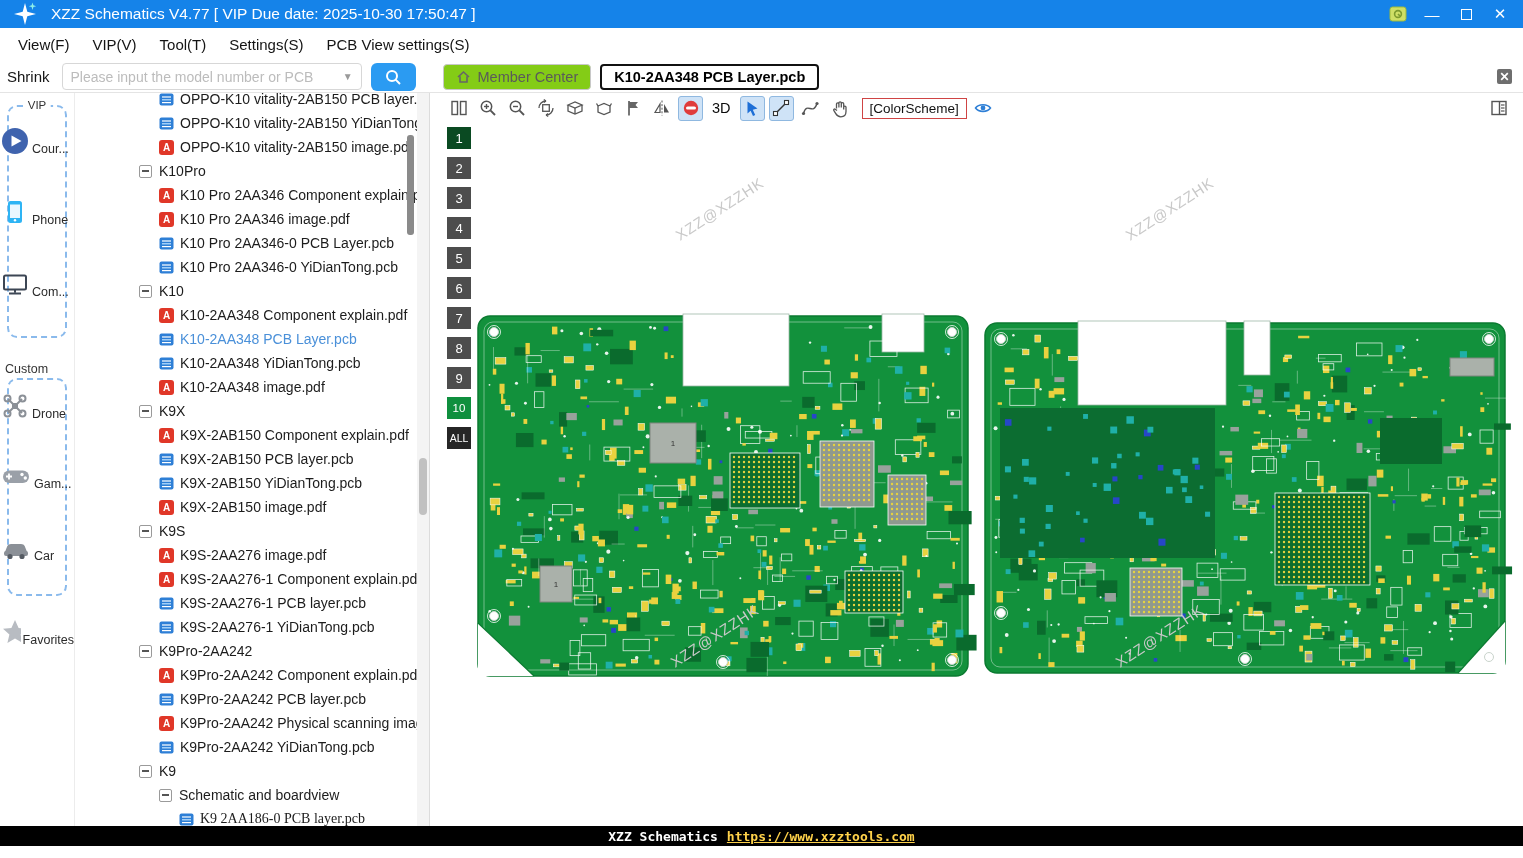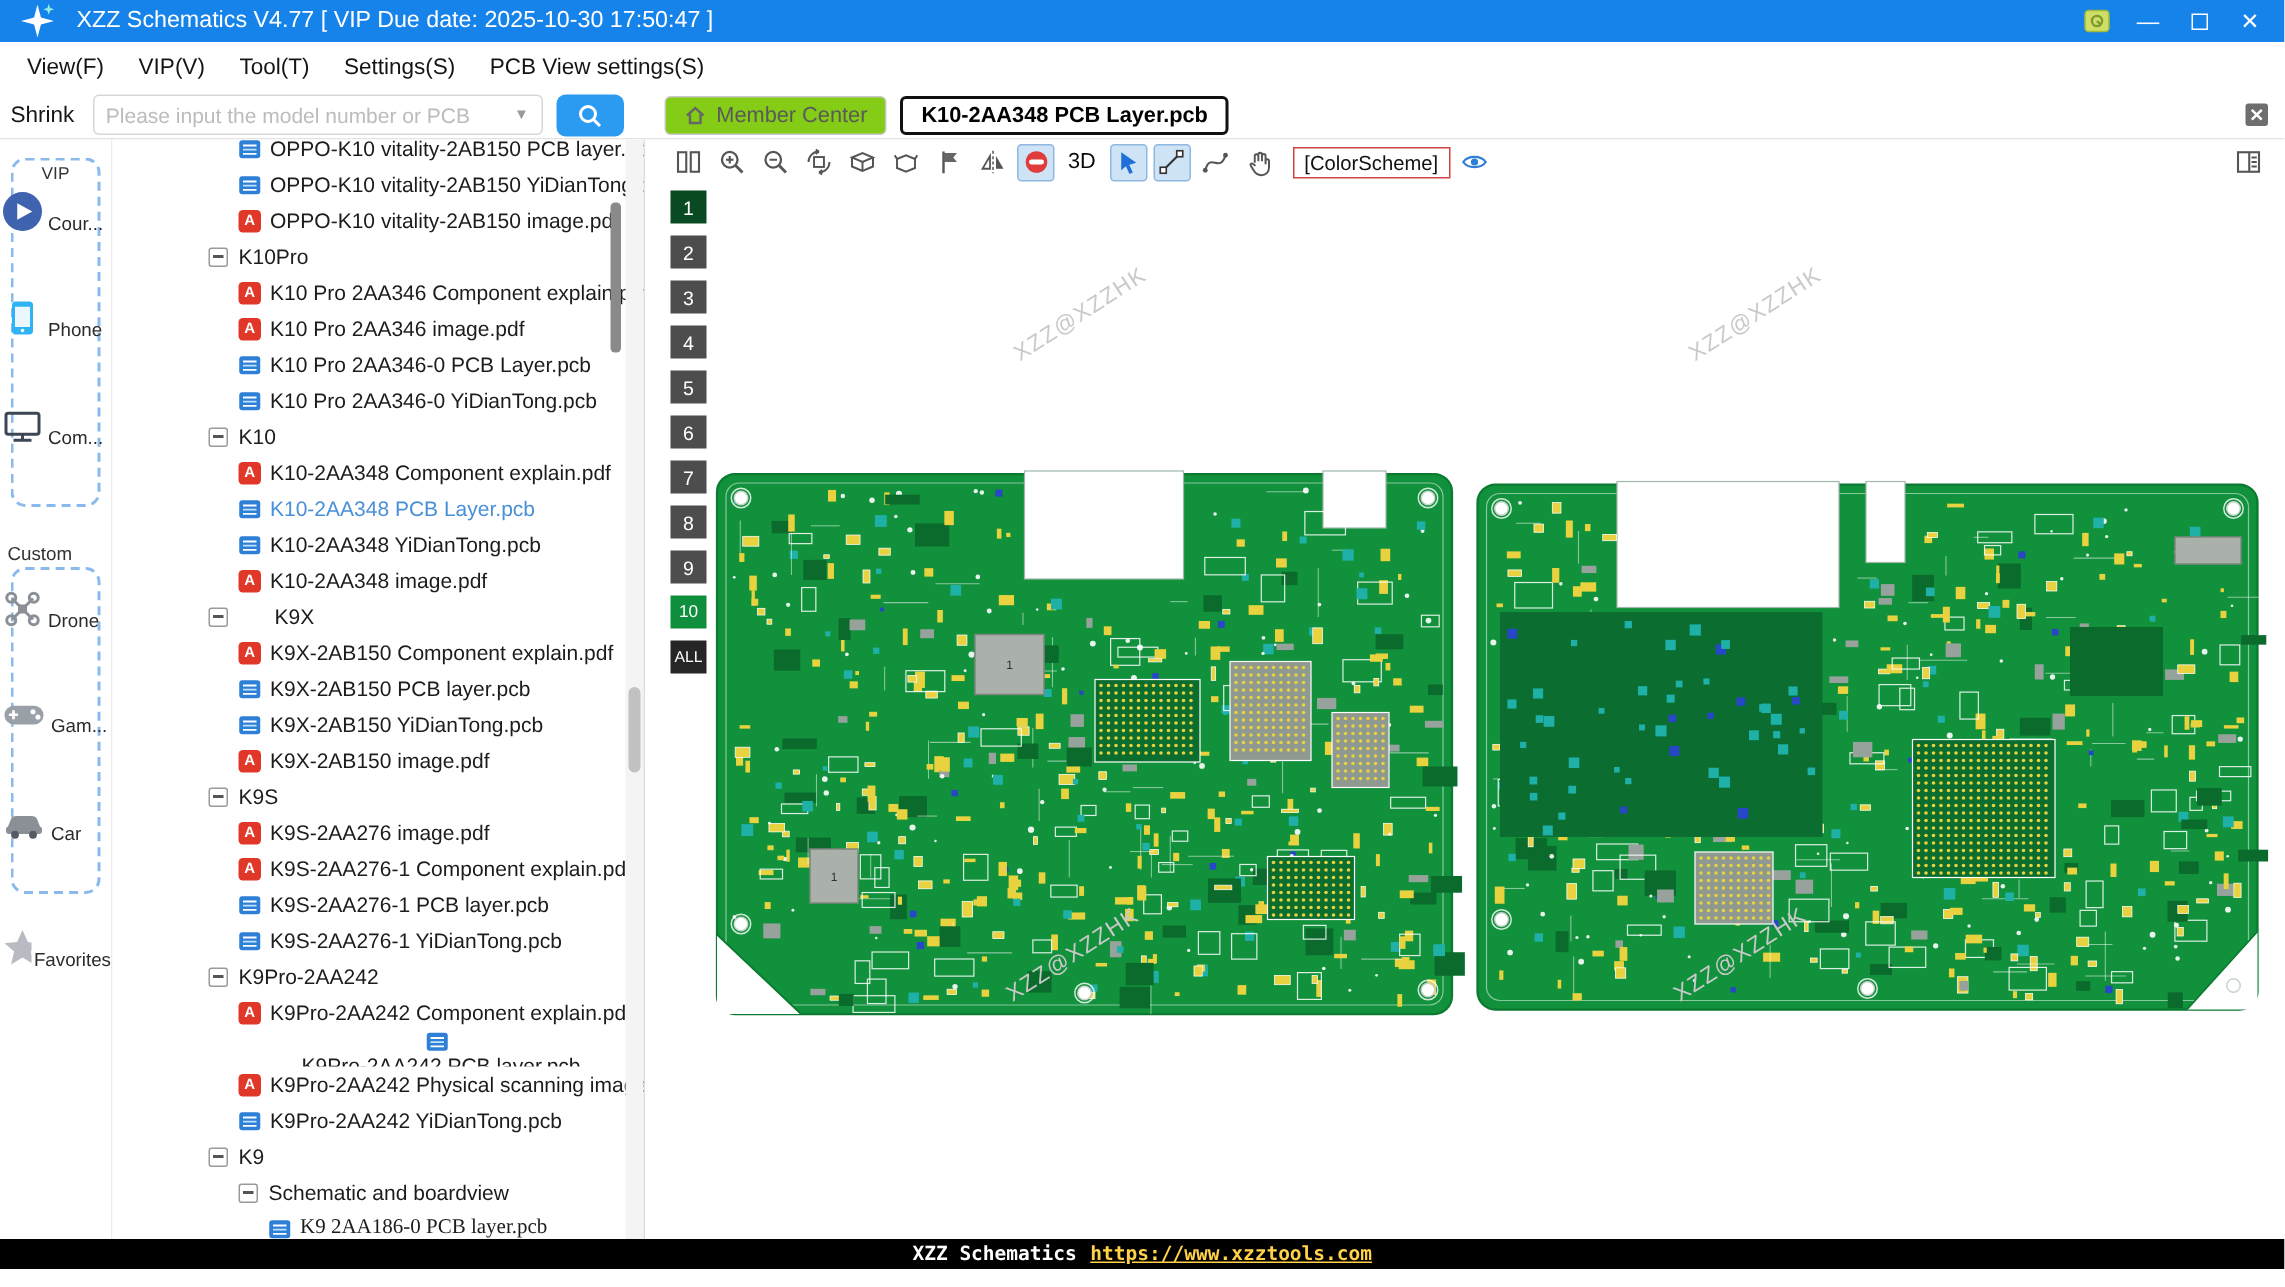--- a/index.html
+++ b/index.html
@@ -31,21 +31,21 @@
   .close-file{margin-left:auto;display:flex}
 
   
   .content{display:flex;height:733px}
 
   
   .rail{width:75px;flex:none;position:relative;background:#fff;border-right:1px solid #ececec}
   .dash-box{position:absolute;left:7px;right:7px;border:2px dashed #8abaec;border-radius:10px}
   .vip-box{top:12px;height:233px}
   .custom-box{top:285px;height:218px}
-  .vip-tag{position:absolute;top:17px;left:50%;transform:translateX(-50%);background:#fff;padding:0 4px;font-size:11.5px;color:#333;z-index:2}
+  .vip-tag{position:absolute;top:6px;left:50%;transform:translateX(-50%);background:#fff;padding:0 4px;font-size:11.5px;color:#333;z-index:2}
   .custom-label{position:absolute;top:269px;left:5px;font-size:12.5px;color:#333;z-index:2}
   .rail-item{position:absolute;left:0;right:0;display:flex;flex-direction:row;align-items:flex-end;gap:2px}
   .rail-item .lbl{font-size:12.5px;color:#2b2b2b;white-space:nowrap}
 
   
   .treepanel{width:355px;flex:none;position:relative;background:#fff;border-right:1px solid #dcdcdc;overflow:hidden}
   #tree-rows{margin-top:-6px}
   .tree-row{height:24px;display:flex;align-items:center;font-size:14px;color:#1c1c1c;white-space:nowrap;overflow:hidden;cursor:default}
   .tree-row.sel .tlabel{color:#4a90d9}
   .toggle{width:13px;height:13px;border:1px solid #9a9a9a;border-radius:2px;display:inline-flex;align-items:center;justify-content:center;margin-right:7px;flex:none;background:#fff}
@@ -290,21 +290,21 @@
             <line x1="3" y1="5" x2="12" y2="5" stroke="#fff" stroke-width="1.2"></line>
             <line x1="3" y1="7.8" x2="12" y2="7.8" stroke="#bfe3ff" stroke-width="1.2"></line>
             <line x1="3" y1="10.6" x2="12" y2="10.6" stroke="#fff" stroke-width="1.2"></line>
           </svg>
           <span class="tlabel">K10-2AA348 YiDianTong.pcb</span>
         </div>
         <div class="tree-row" style="padding-left: 84px;">
           <span class="fico pdf">A</span>
           <span class="tlabel">K10-2AA348 image.pdf</span>
         </div>
-        <div class="tree-row" style="padding-left: 64px; gap: 24px;">
+        <div class="tree-row" style="padding-left: 64px;">
           <span class="toggle"></span>
           <span class="tlabel">K9X</span>
         </div>
         <div class="tree-row" style="padding-left: 84px;">
           <span class="fico pdf">A</span>
           <span class="tlabel">K9X-2AB150 Component explain.pdf</span>
         </div>
         <div class="tree-row" style="padding-left: 84px;">
           <svg class="fico" width="15" height="15">
             <rect x="0.5" y="1.5" width="14" height="12" rx="2" fill="#2e7fd6"></rect>
@@ -358,21 +358,21 @@
           <span class="tlabel">K9S-2AA276-1 YiDianTong.pcb</span>
         </div>
         <div class="tree-row" style="padding-left: 64px;">
           <span class="toggle"></span>
           <span class="tlabel">K9Pro-2AA242</span>
         </div>
         <div class="tree-row" style="padding-left: 84px;">
           <span class="fico pdf">A</span>
           <span class="tlabel">K9Pro-2AA242 Component explain.pdf</span>
         </div>
-        <div class="tree-row" style="padding-left: 84px; flex-direction: column;">
+        <div class="tree-row" style="padding-left: 84px;">
           <svg class="fico" width="15" height="15">
             <rect x="0.5" y="1.5" width="14" height="12" rx="2" fill="#2e7fd6"></rect>
             <line x1="3" y1="5" x2="12" y2="5" stroke="#fff" stroke-width="1.2"></line>
             <line x1="3" y1="7.8" x2="12" y2="7.8" stroke="#bfe3ff" stroke-width="1.2"></line>
             <line x1="3" y1="10.6" x2="12" y2="10.6" stroke="#fff" stroke-width="1.2"></line>
           </svg>
           <span class="tlabel">K9Pro-2AA242 PCB layer.pcb</span>
         </div>
         <div class="tree-row" style="padding-left: 84px;">
           <span class="fico pdf">A</span>

